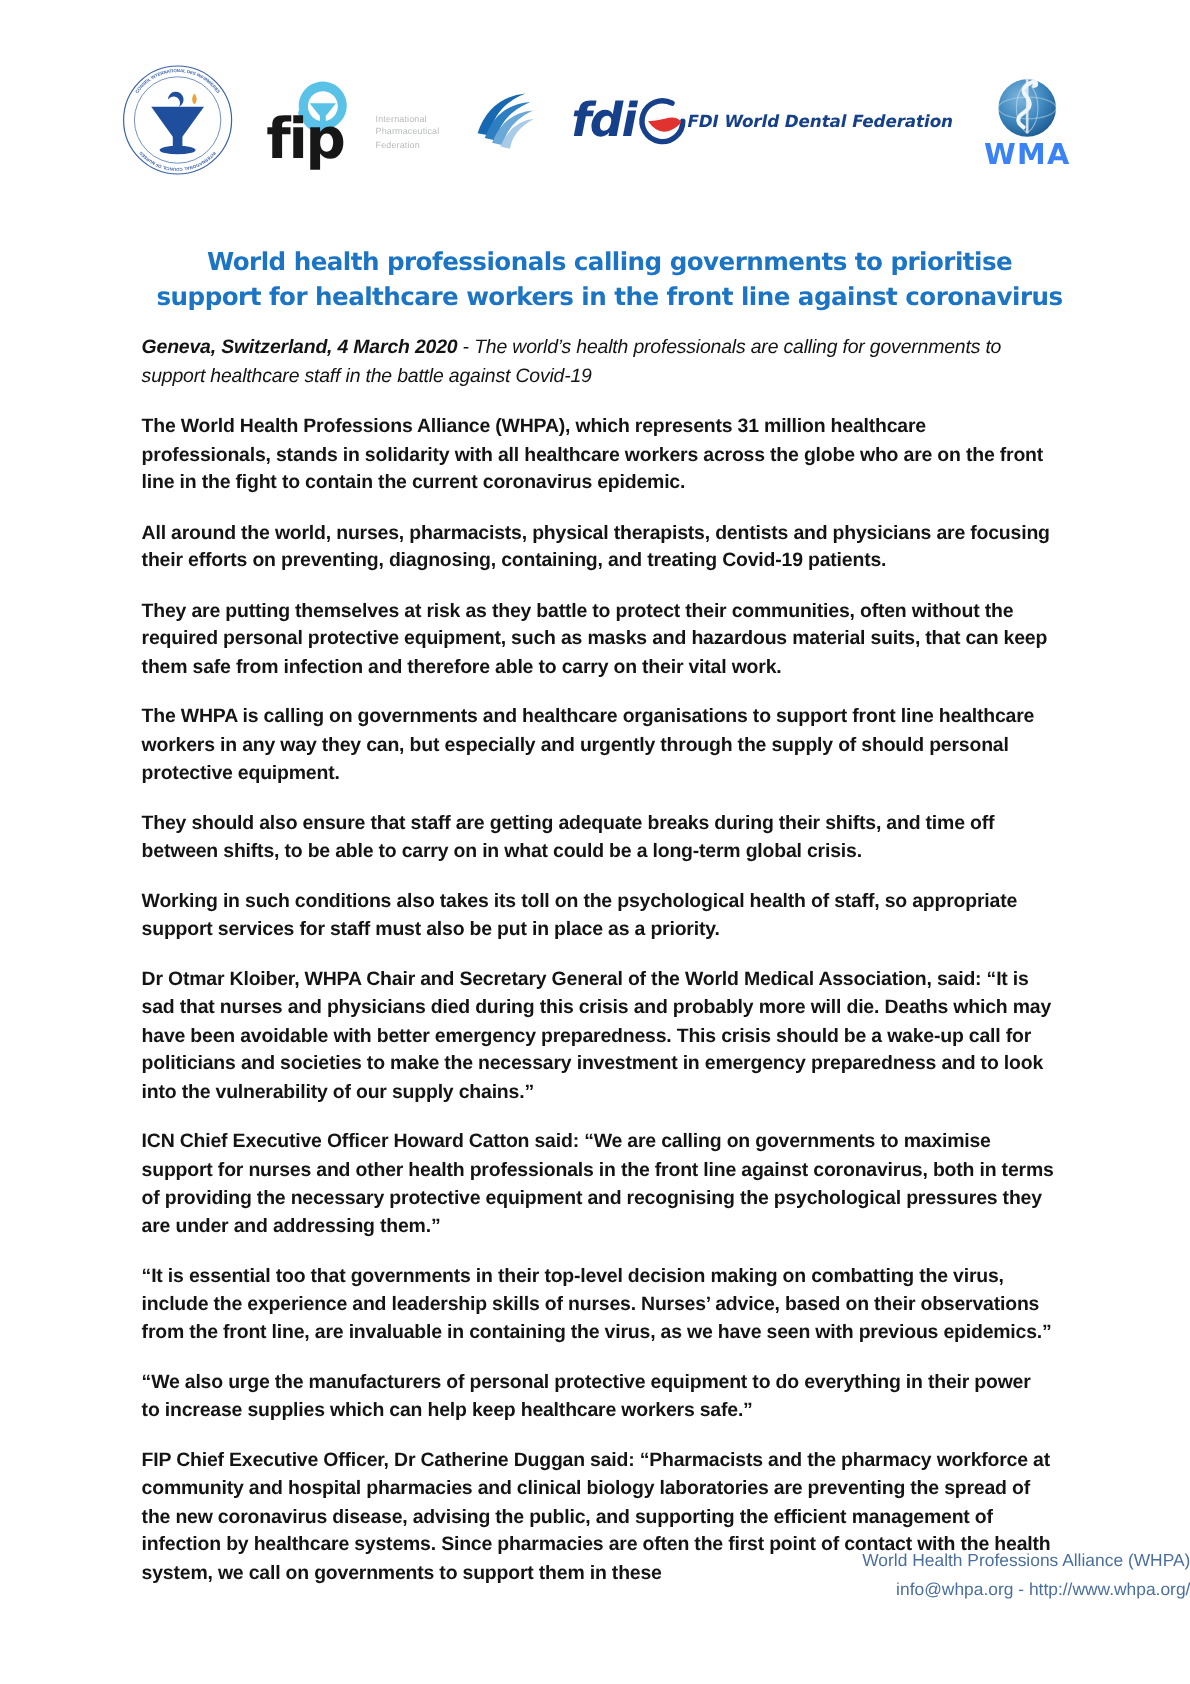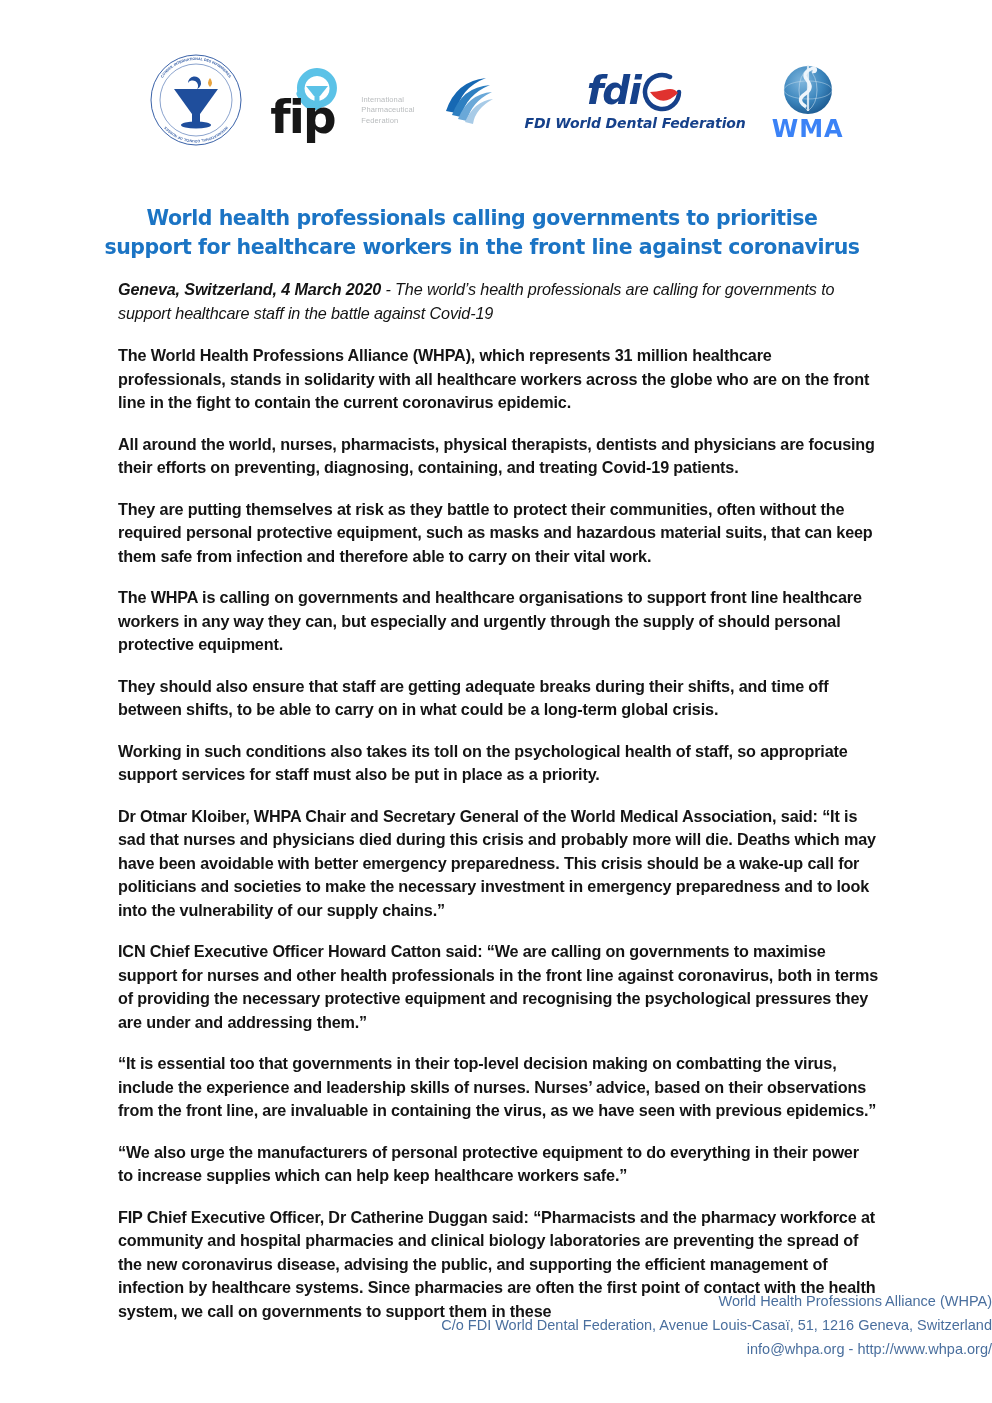--- a/index.html
+++ b/index.html
@@ -75,21 +75,21 @@
     font-family: "DejaVu Sans", sans-serif;
     font-weight: 700;
     font-size: 17.5px;
     line-height: 21px;
     color: #1668b3;
     letter-spacing: -0.3px;
     white-space: nowrap;
   }
 
   
-  .fdi-logo { display: flex; flex-direction: column; align-items: center; justify-content: space-between; }
+  .fdi-logo { display: flex; flex-direction: row; align-items: center; justify-content: space-between; }
   .fdi-row { display: flex; align-items: center; gap: 1px; }
   .fdi-word {
     font-family: "DejaVu Sans", sans-serif;
     font-style: italic;
     font-weight: 700;
     font-size: 39px;
     color: #16418a;
     letter-spacing: -1.5px;
     line-height: 1;
   }
@@ -113,21 +113,21 @@
     color: #3b82f6;
     letter-spacing: 1px;
     line-height: 1;
     margin-top: -4px;
   }
 
   
   .doc-title {
     position: absolute;
     top: 190px;
-    left: 82px;
+    left: 108px;
     width: 800px;
     text-align: center;
     font-family: "DejaVu Sans", sans-serif;
     font-weight: 700;
     font-size: 20.5px;
     line-height: 29px;
     color: #1b74c4;
     letter-spacing: -0.45px;
   }
 
@@ -277,17 +277,16 @@
     <p class="body-par">Working in such conditions also takes its toll on the psychological health of staff, so appropriate support services for staff must also be put in place as a priority.</p>
     <p class="body-par">Dr Otmar Kloiber, WHPA Chair and Secretary General of the World Medical Association, said: “It is sad that nurses and physicians died during this crisis and probably more will die. Deaths which may have been avoidable with better emergency preparedness. This crisis should be a wake-up call for politicians and societies to make the necessary investment in emergency preparedness and to look into the vulnerability of our supply chains.”</p>
     <p class="body-par">ICN Chief Executive Officer Howard Catton said: “We are calling on governments to maximise support for nurses and other health professionals in the front line against coronavirus, both in terms of providing the necessary protective equipment and recognising the psychological pressures they are under and addressing them.”</p>
     <p class="body-par">“It is essential too that governments in their top-level decision making on combatting the virus, include the experience and leadership skills of nurses. Nurses’ advice, based on their observations from the front line, are invaluable in containing the virus, as we have seen with previous epidemics.”</p>
     <p class="body-par">“We also urge the manufacturers of personal protective equipment to do everything in their power to increase supplies which can help keep healthcare workers safe.”</p>
     <p class="body-par">FIP Chief Executive Officer, Dr Catherine Duggan said: “Pharmacists and the pharmacy workforce at community and hospital pharmacies and clinical biology laboratories are preventing the spread of the new coronavirus disease, advising the public, and supporting the efficient management of infection by healthcare systems. Since pharmacies are often the first point of contact with the health system, we call on governments to support them in these</p>
   </div>
 
   <div class="footer">
     <div>World Health Professions Alliance (WHPA)</div>
-    <div>C/o FDI World Dental Federation, Avenue Louis-Casaï, 51, 1216 Geneva, Switzerland</div>
     <div>info@whpa.org - http://www.whpa.org/</div>
   </div>
 
 </div>
 
 </body></html>

